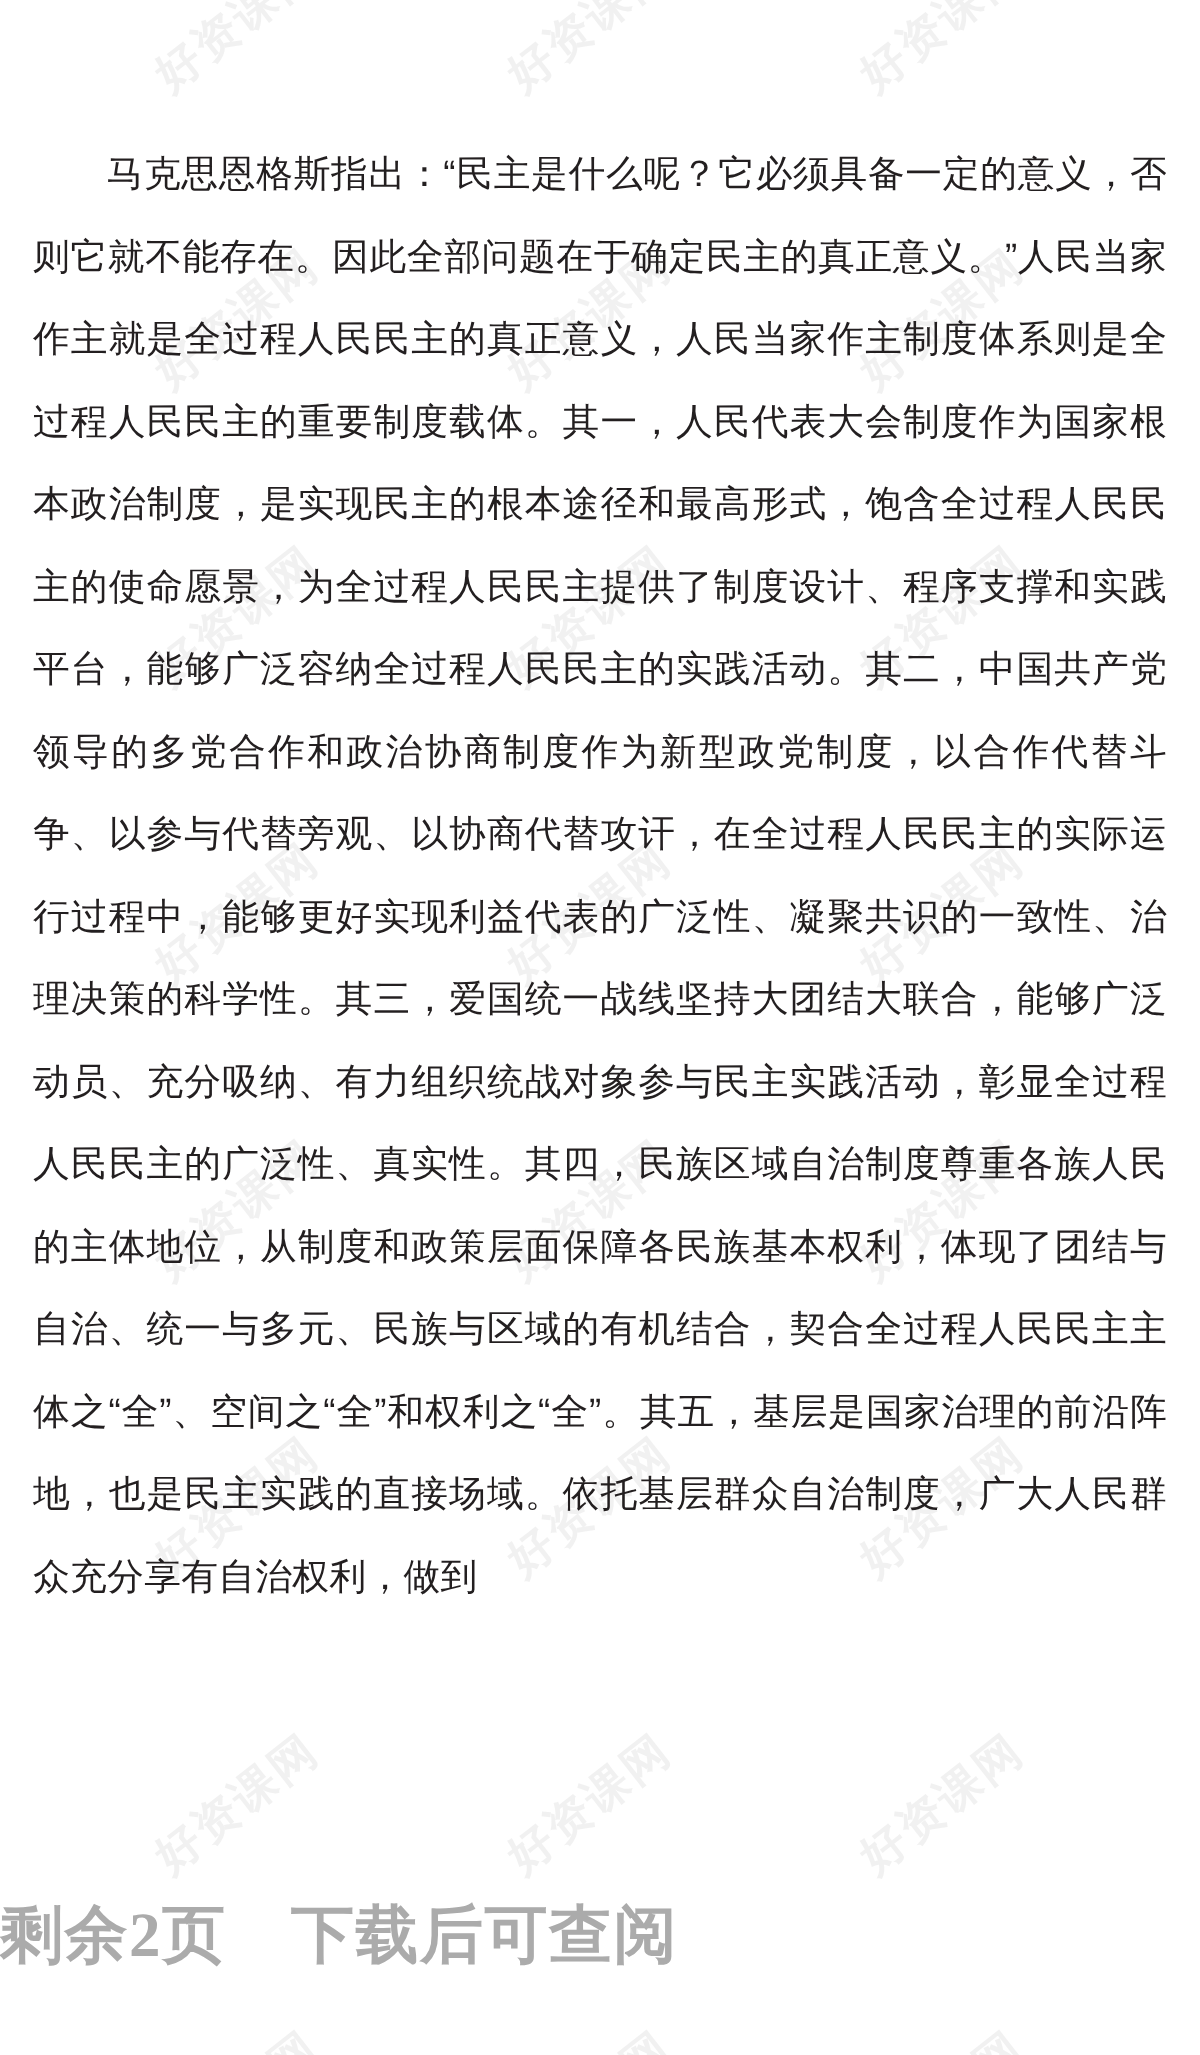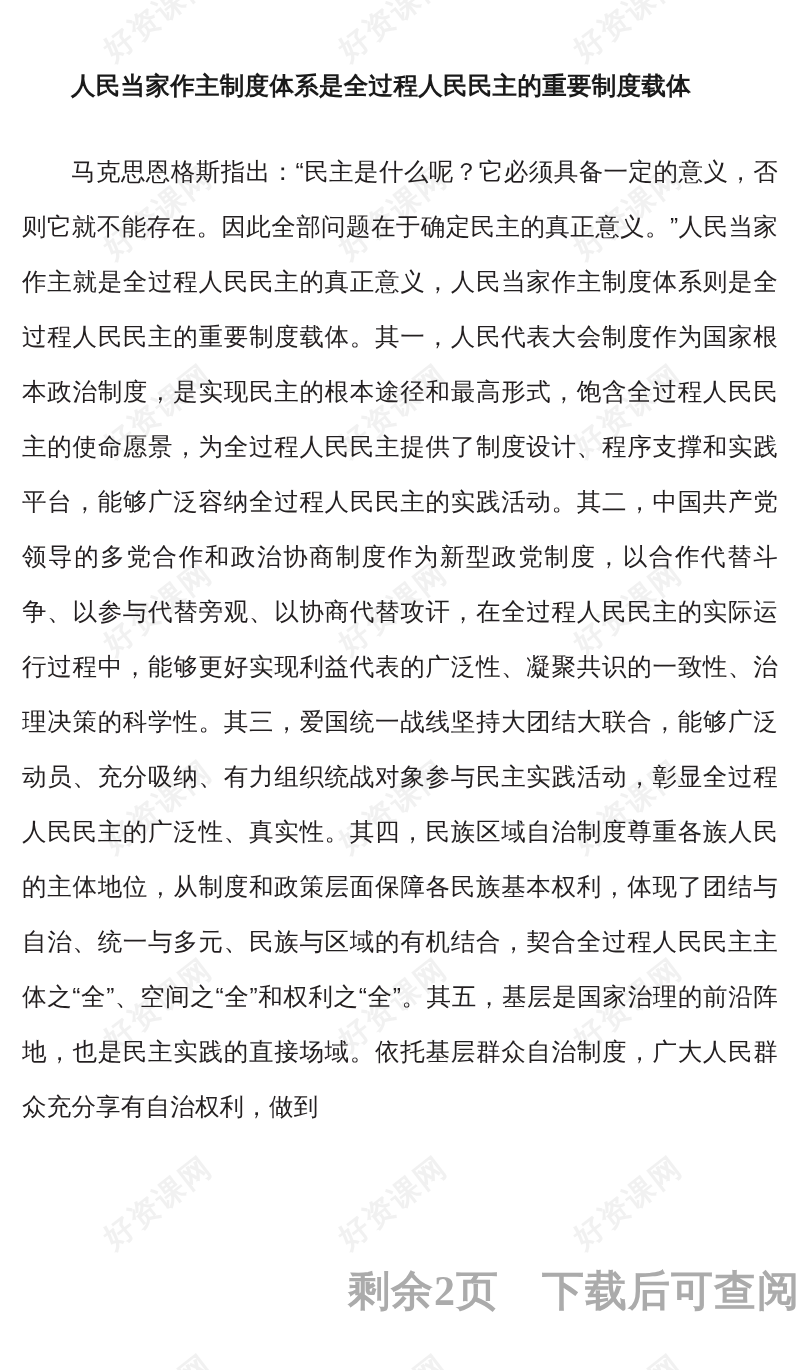--- a/index.html
+++ b/index.html
@@ -77,23 +77,22 @@
 
   .spacer-sm { height: 27px; }
   .spacer-md { height: 31px; }
 
   
   #footer-notice {
     position: absolute;
     left: 0;
     right: 0;
     top: 1268px;
-    text-align: right;
+    text-align: left;
     z-index: 3;
-    padding-left: 34px;
   }
   #footer-notice .notice-text {
     display: inline-block;
     font-family: "Liberation Serif", "DejaVu Serif", serif;
     font-size: 42px;
     font-weight: 700;
     color: #ababab;
     letter-spacing: 1px;
     white-space: pre;
     line-height: 1.1;
@@ -131,21 +130,20 @@
 
 <div id="page-content">
 
   <div class="doc-body">
 
     <div class="spacer-sm"></div>
 
 
     <div class="spacer-md"></div>
 
-    <h2 class="section-heading">人民当家作主制度体系是全过程人民民主的重要制度载体</h2>
 
     <div class="spacer-md"></div>
 
     <p class="para indent">马克思恩格斯指出：“民主是什么呢？它必须具备一定的意义，否则它就不能存在。因此全部问题在于确定民主的真正意义。”人民当家作主就是全过程人民民主的真正意义，人民当家作主制度体系则是全过程人民民主的重要制度载体。其一，人民代表大会制度作为国家根本政治制度，是实现民主的根本途径和最高形式，饱含全过程人民民主的使命愿景，为全过程人民民主提供了制度设计、程序支撑和实践平台，能够广泛容纳全过程人民民主的实践活动。其二，中国共产党领导的多党合作和政治协商制度作为新型政党制度，以合作代替斗争、以参与代替旁观、以协商代替攻讦，在全过程人民民主的实际运行过程中，能够更好实现利益代表的广泛性、凝聚共识的一致性、治理决策的科学性。其三，爱国统一战线坚持大团结大联合，能够广泛动员、充分吸纳、有力组织统战对象参与民主实践活动，彰显全过程人民民主的广泛性、真实性。其四，民族区域自治制度尊重各族人民的主体地位，从制度和政策层面保障各民族基本权利，体现了团结与自治、统一与多元、民族与区域的有机结合，契合全过程人民民主主体之“全”、空间之“全”和权利之“全”。其五，基层是国家治理的前沿阵地，也是民主实践的直接场域。依托基层群众自治制度，广大人民群众充分享有自治权利，做到</p>
 
   </div>
 
   <div id="footer-notice">
     <span class="notice-text">剩余2页　下载后可查阅</span>
   </div>

